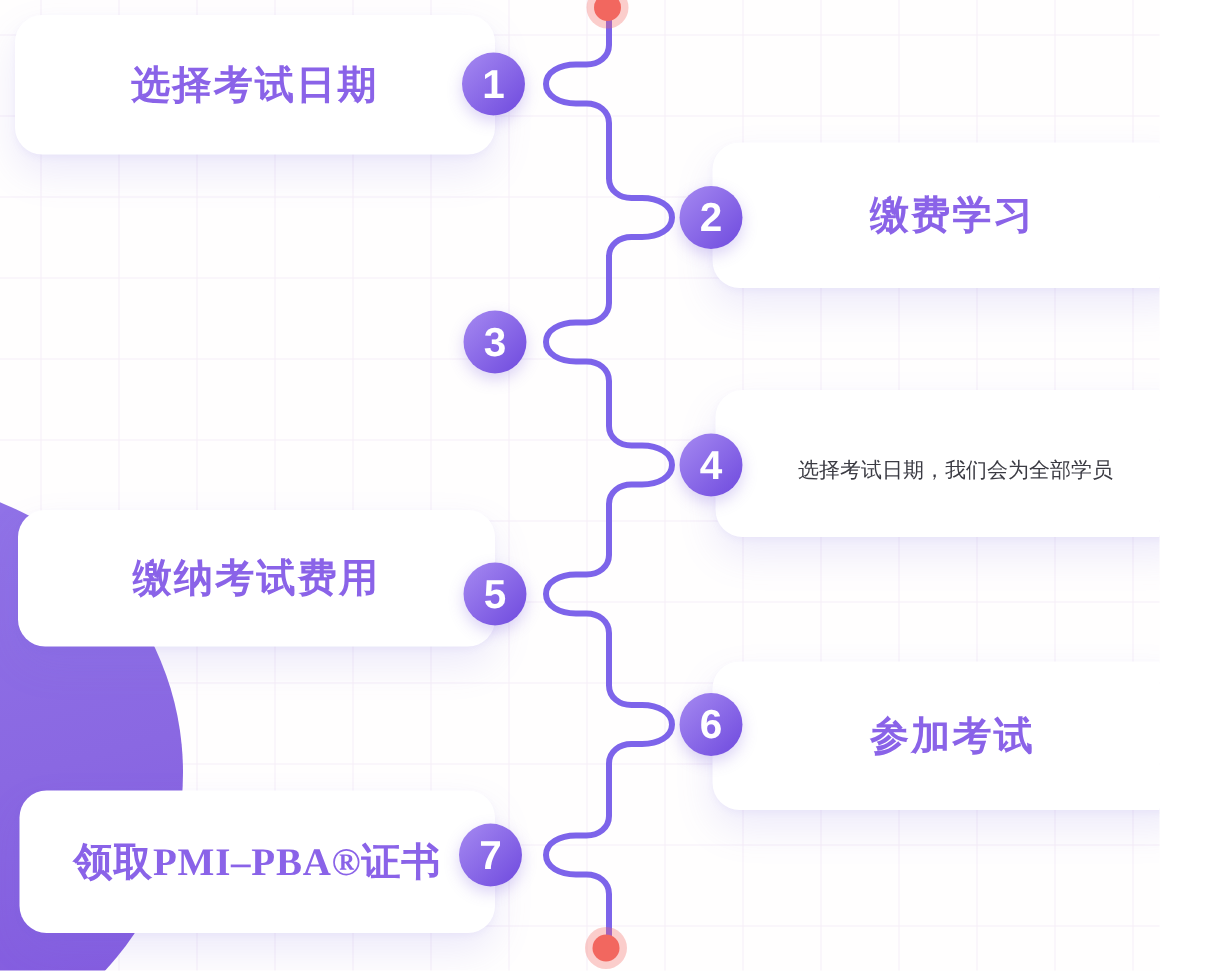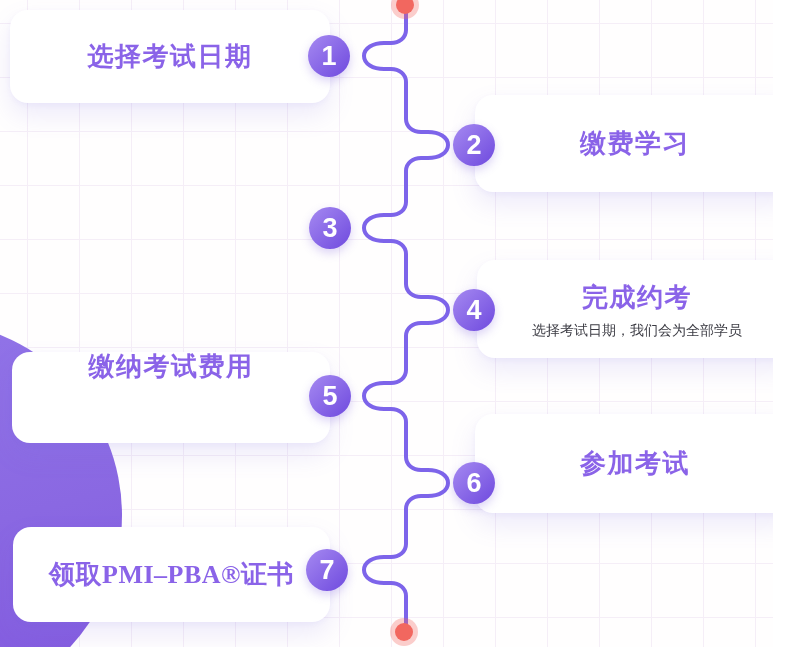--- a/index.html
+++ b/index.html
@@ -63,23 +63,23 @@
     font-size:14px;
     line-height:1.45;
     margin-top:2px;
     white-space:nowrap;
   }
   .c1{left:10px;top:10px;width:320px;height:93px;}
   .c2{left:475px;top:95px;width:320px;height:97px;}
   .c3{left:10px;top:185px;width:320px;height:93px;}
   .c4{left:477px;top:260px;width:320px;height:98px;padding-top:6px;}
   .c4 .card-title{margin-bottom:5px;}
-  .c5{left:12px;top:352px;width:318px;height:91px;justify-content:space-between;}
+  .c5{left:12px;top:340px;width:318px;height:91px;}
   .c5 .card-sub{font-size:15px;margin-top:5px;}
-  .c6{left:475px;top:414px;width:320px;height:99px;}
+  .c6{left:475px;top:441px;width:320px;height:99px;}
   .c7{left:13px;top:527px;width:317px;height:95px;}
   .c7 .card-title{letter-spacing:0.5px;font-family:Liberation Serif, serif;}
   .badge{
     position:absolute;
     width:42px;height:42px;
     border-radius:50%;
     background:linear-gradient(135deg, var(--badge-from) 10%, var(--badge-to) 90%);
     color:#fff;
     font-size:27px;
     font-weight:700;
@@ -153,21 +153,20 @@
   <div class="card c1">
     <div class="card-title">选择考试日期</div>
   </div>
 
   <div class="card c2">
     <div class="card-title">缴费学习</div>
   </div>
 
 
   <div class="card c4">
-    <div class="card-title">完成约考</div>
     <div class="card-sub">选择考试日期，我们会为全部学员</div>
   </div>
 
   <div class="card c5">
     <div class="card-title">缴纳考试费用</div>
   </div>
 
   <div class="card c6">
     <div class="card-title">参加考试</div>
   </div>

